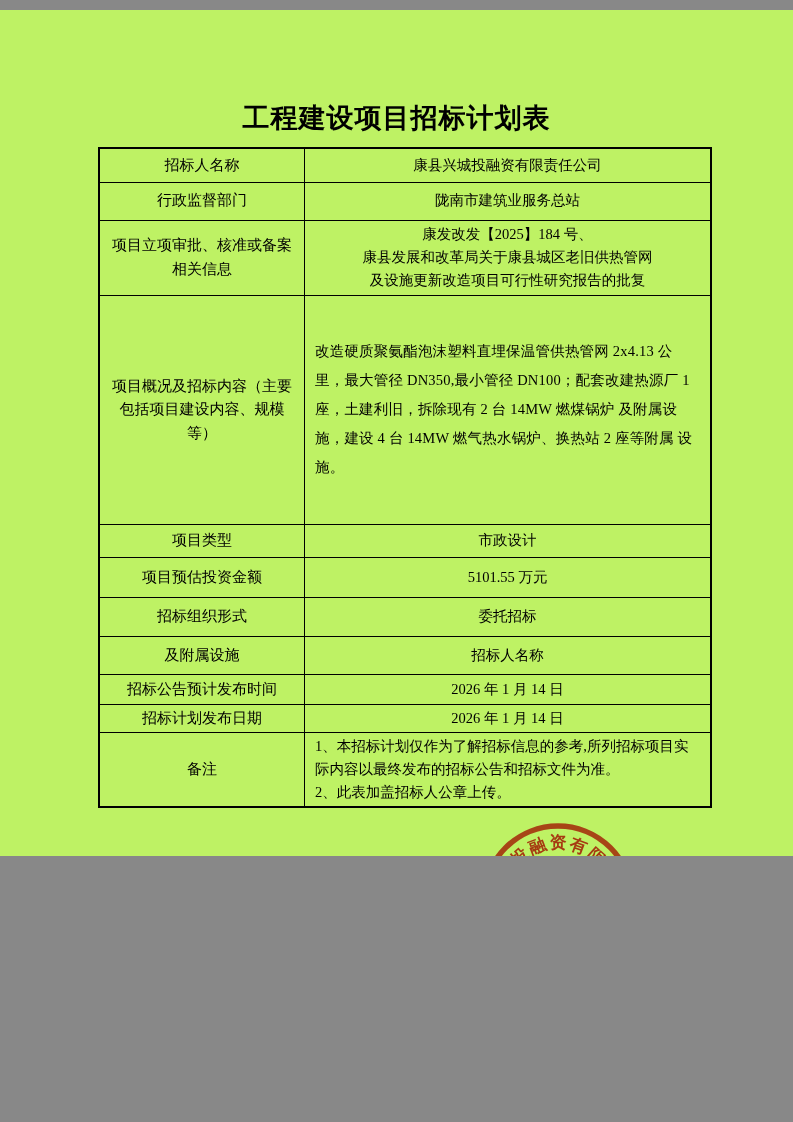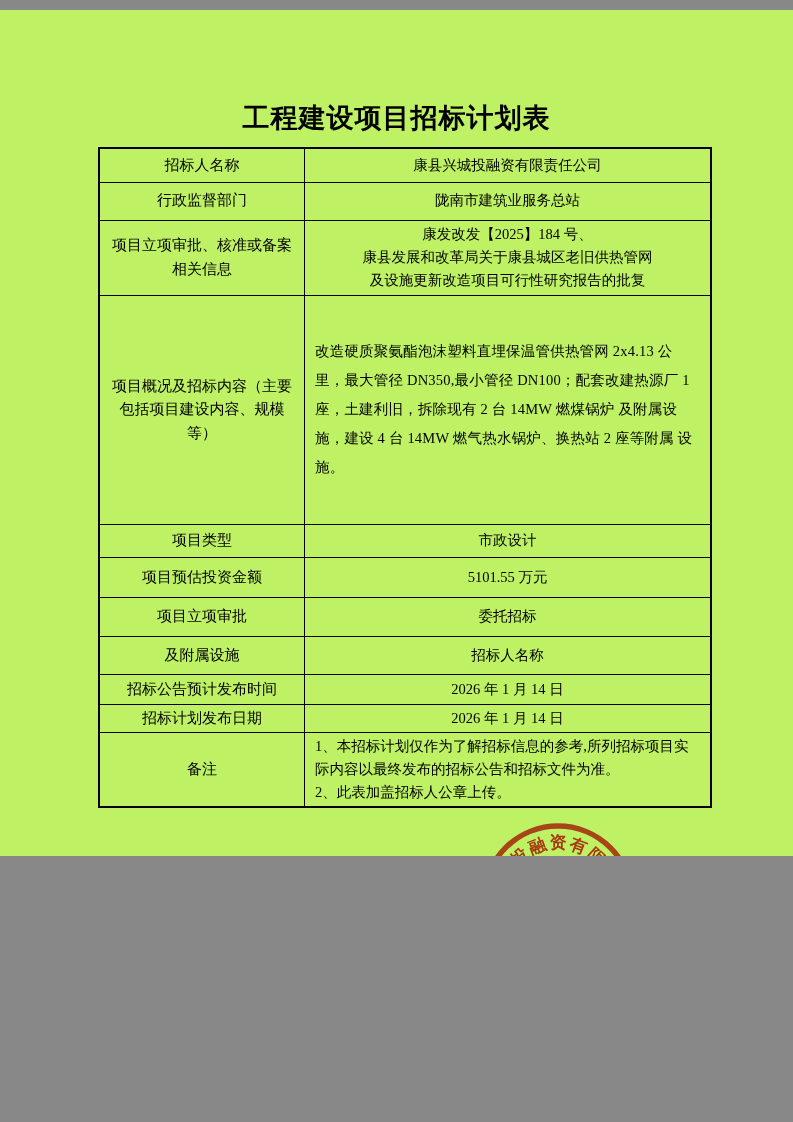--- a/index.html
+++ b/index.html
@@ -143,21 +143,21 @@
       </tr>
       <tr style="height:33px;">
         <td class="lbl">项目类型</td>
         <td class="val">市政设计</td>
       </tr>
       <tr style="height:40px;">
         <td class="lbl">项目预估投资金额</td>
         <td class="val">5101.55 万元</td>
       </tr>
       <tr style="height:39px;">
-        <td class="lbl">项目立项审批</td>
+        <td class="lbl">招标组织形式</td>
         <td class="val">委托招标</td>
       </tr>
       <tr style="height:38px;">
         <td class="lbl">及附属设施</td>
         <td class="val">招标人名称</td>
       </tr>
       <tr style="height:30px;">
         <td class="lbl">招标公告预计发布时间</td>
         <td class="val">2026 年 1 月 14 日</td>
       </tr>

